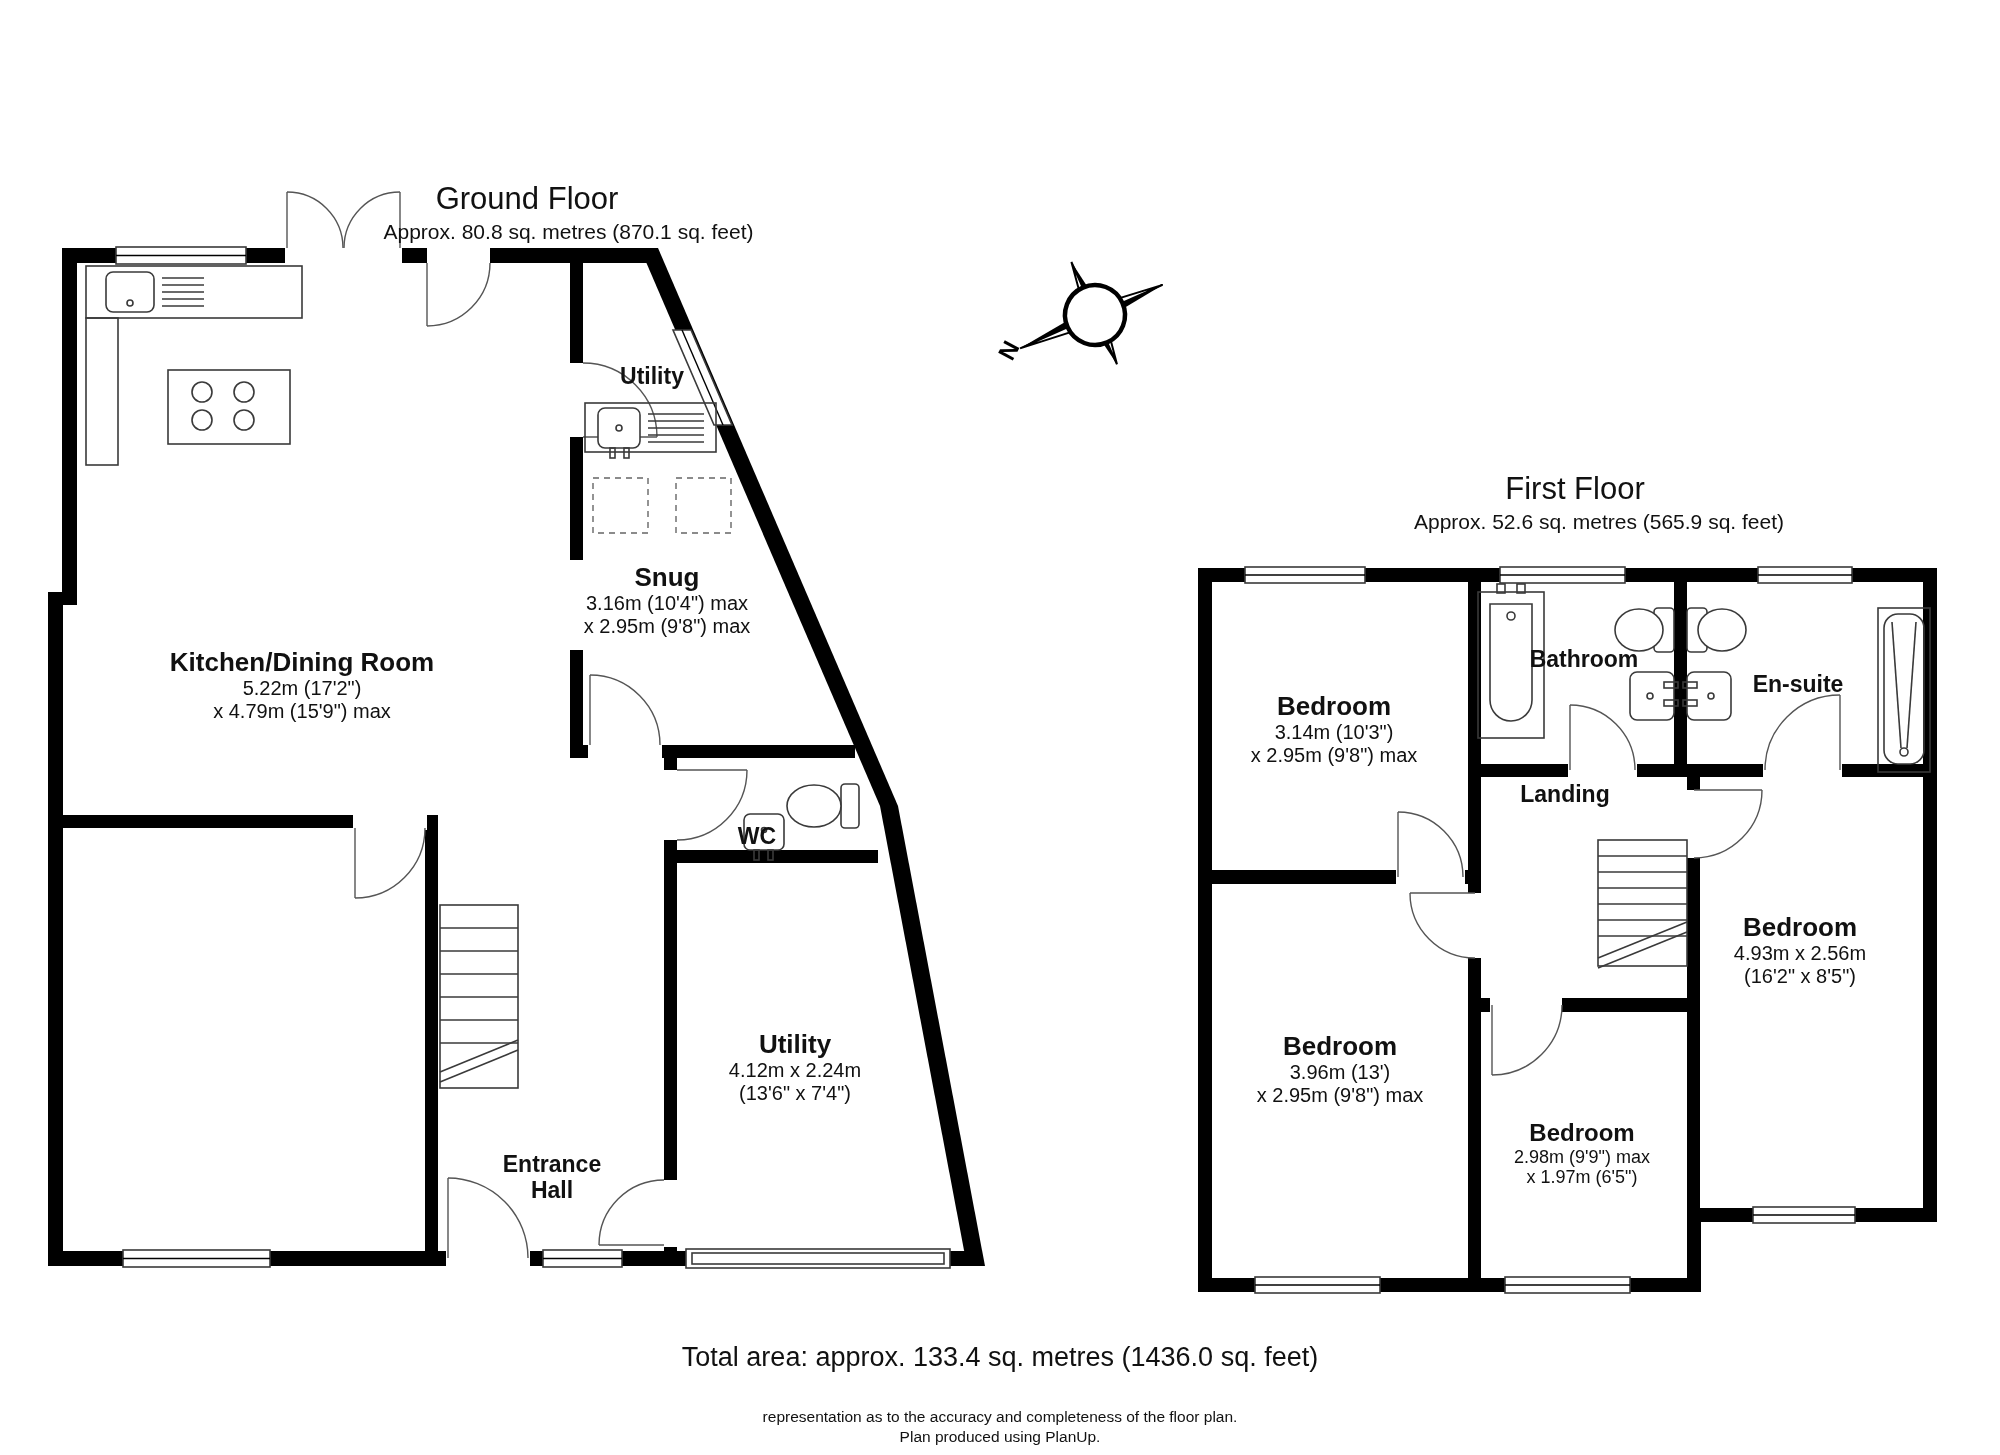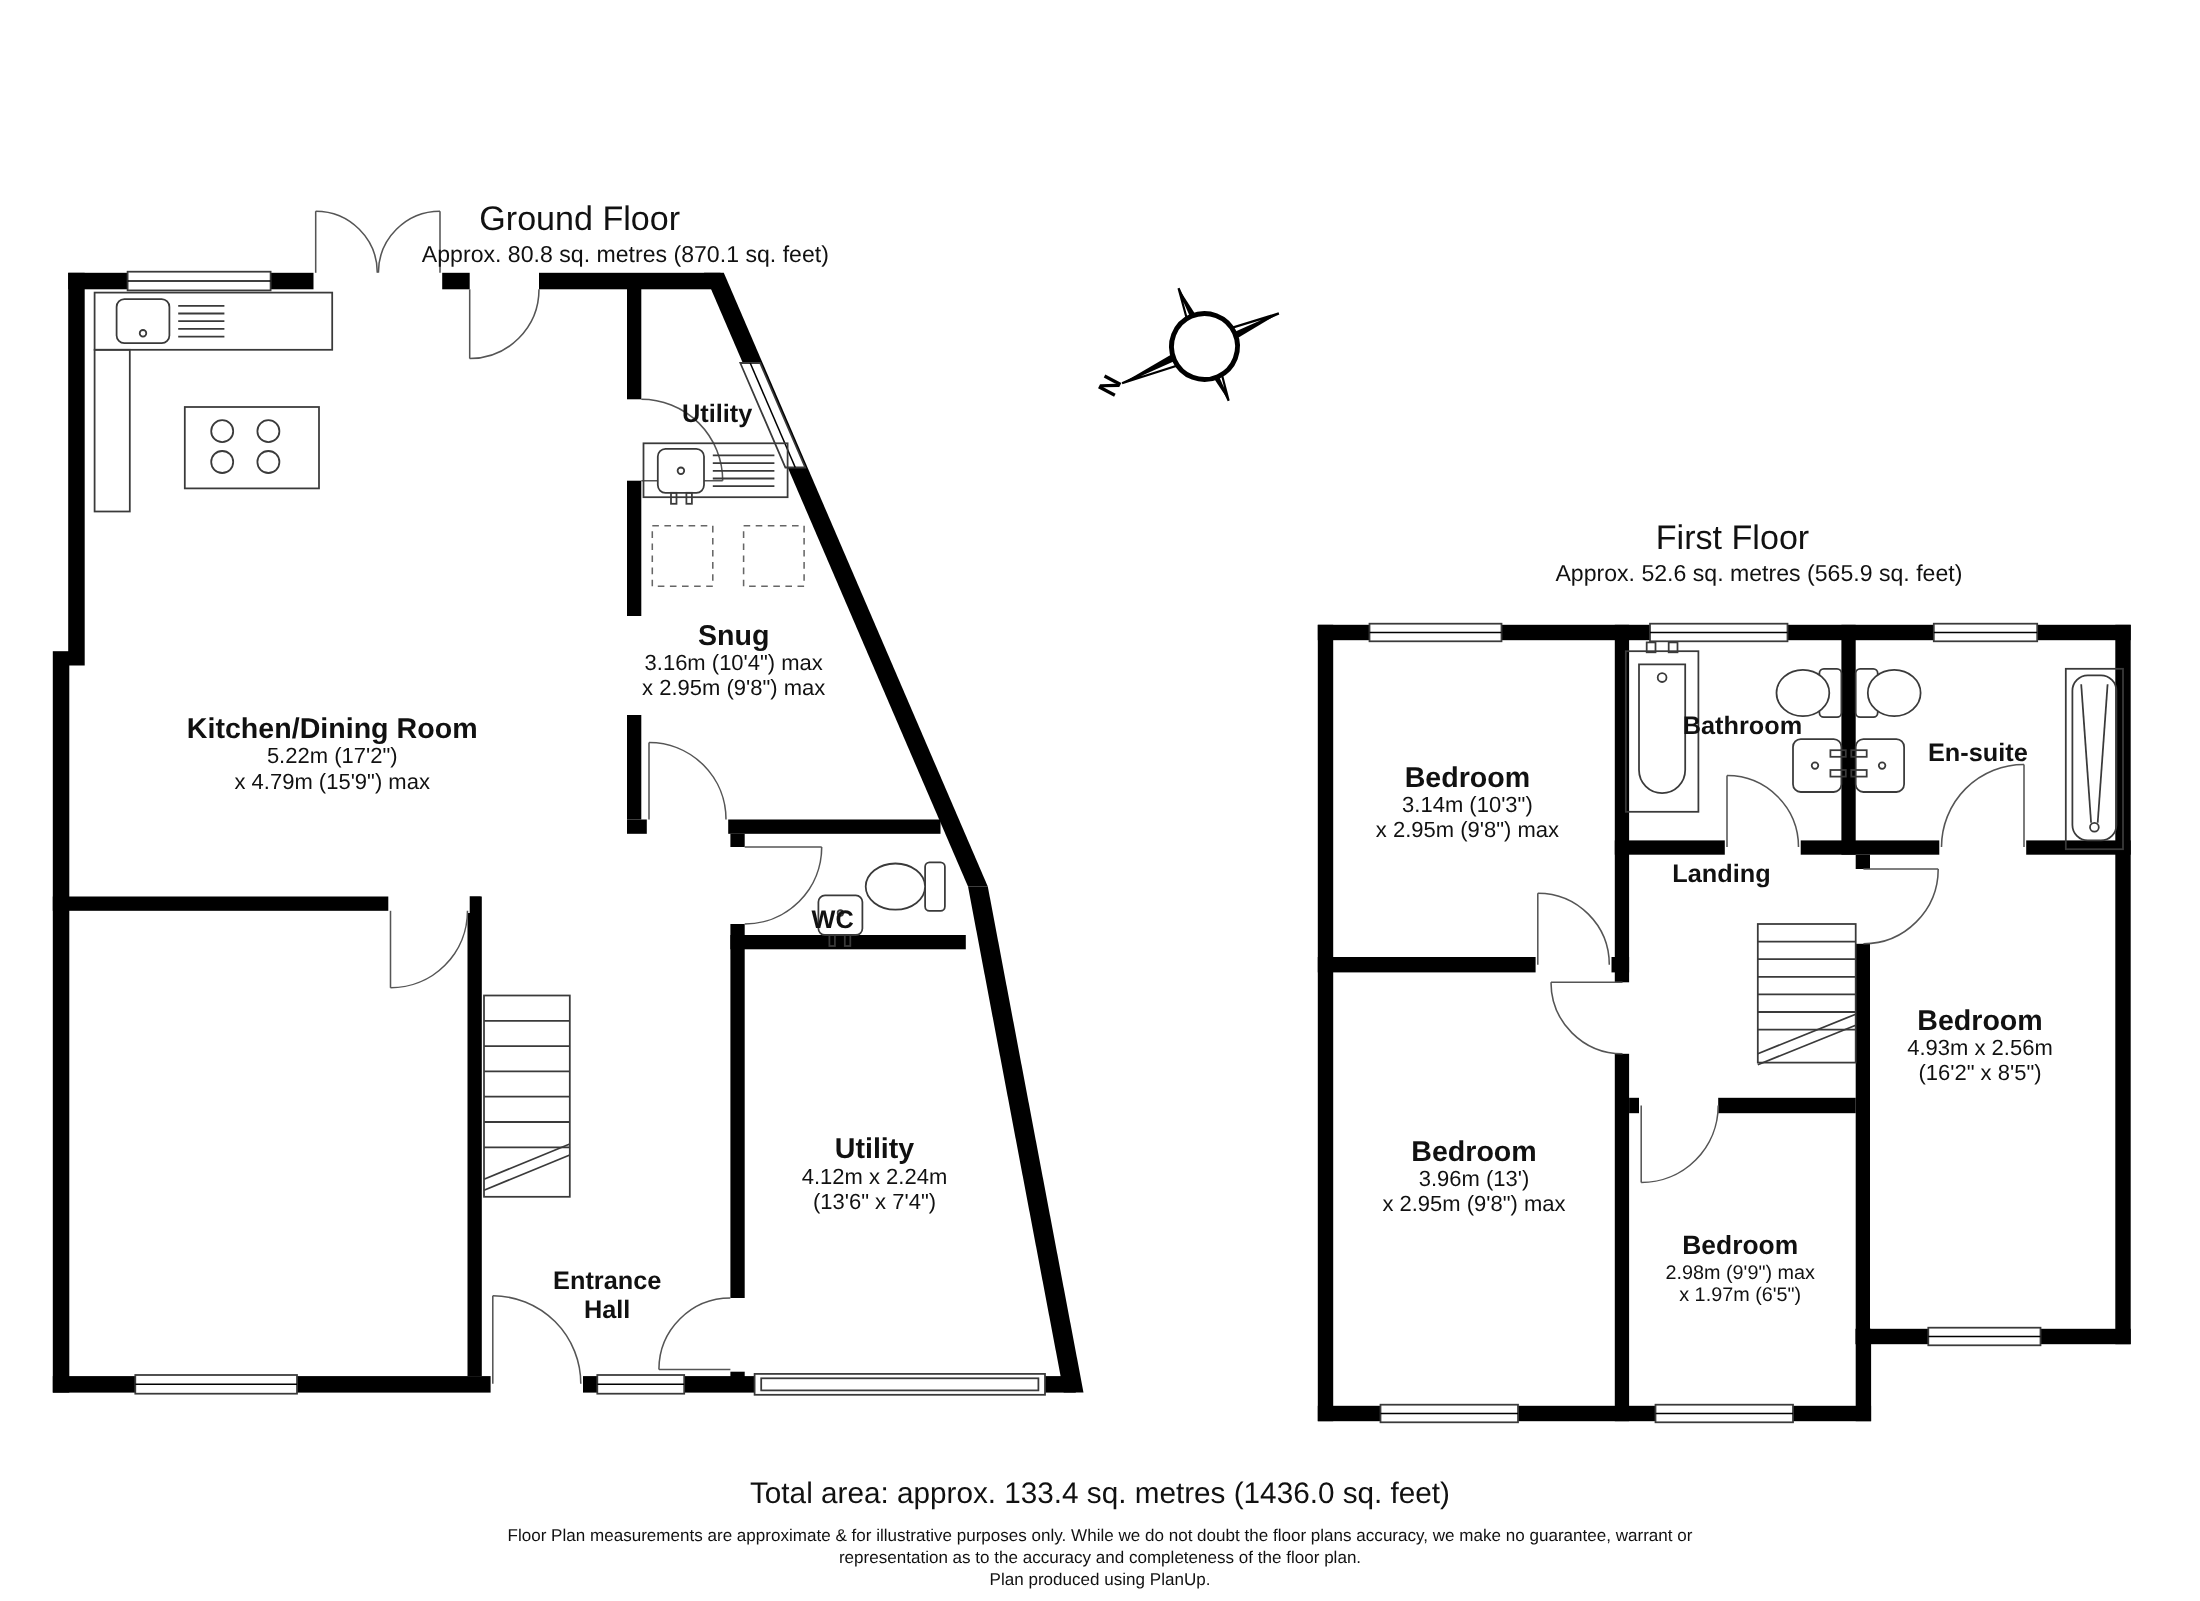--- a/index.html
+++ b/index.html
@@ -387,17 +387,16 @@
   <div class="room-dims">x 2.95m (9'8") max</div>
 </div>
 
 <div class="lbl" style="left:1582px;top:1120px;">
   <div class="room-name" style="font-size:24px;">Bedroom</div>
   <div class="room-dims" style="font-size:18px;">2.98m (9'9") max</div>
   <div class="room-dims" style="font-size:18px;">x 1.97m (6'5")</div>
 </div>
 
 <div class="lbl total-area" style="left:1000px;top:1342px;">Total area: approx. 133.4 sq. metres (1436.0 sq. feet)</div>
-<div class="lbl disclaimer" style="left:1000px;top:1388px;">Floor Plan measurements are approximate &amp; for illustrative purposes only. While we do not doubt the floor plans accuracy, we make no guarantee, warrant or</div>
 <div class="lbl disclaimer" style="left:1000px;top:1408px;">representation as to the accuracy and completeness of the floor plan.</div>
 <div class="lbl disclaimer" style="left:1000px;top:1428px;">Plan produced using PlanUp.</div>
 
 </div>
 
 </body></html>

